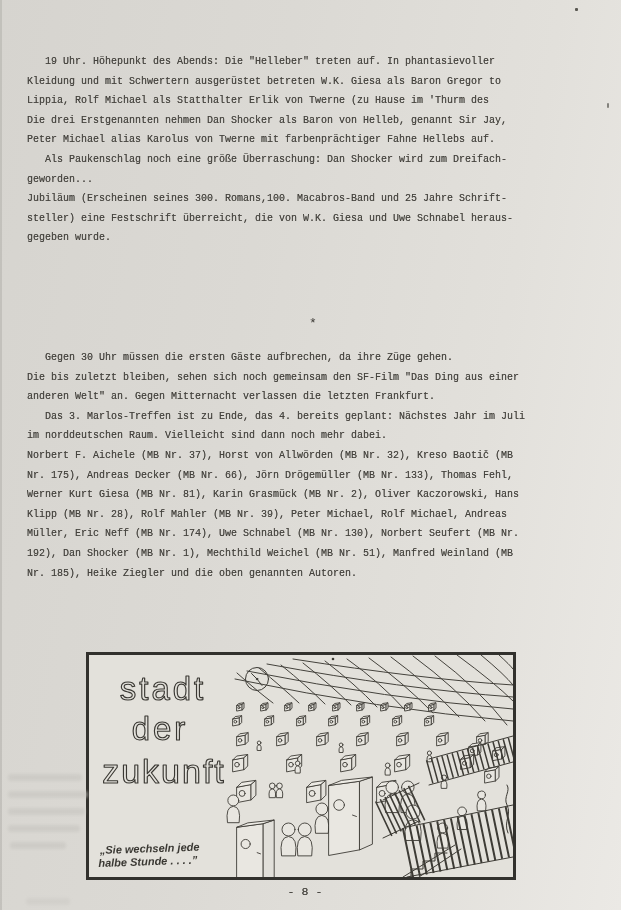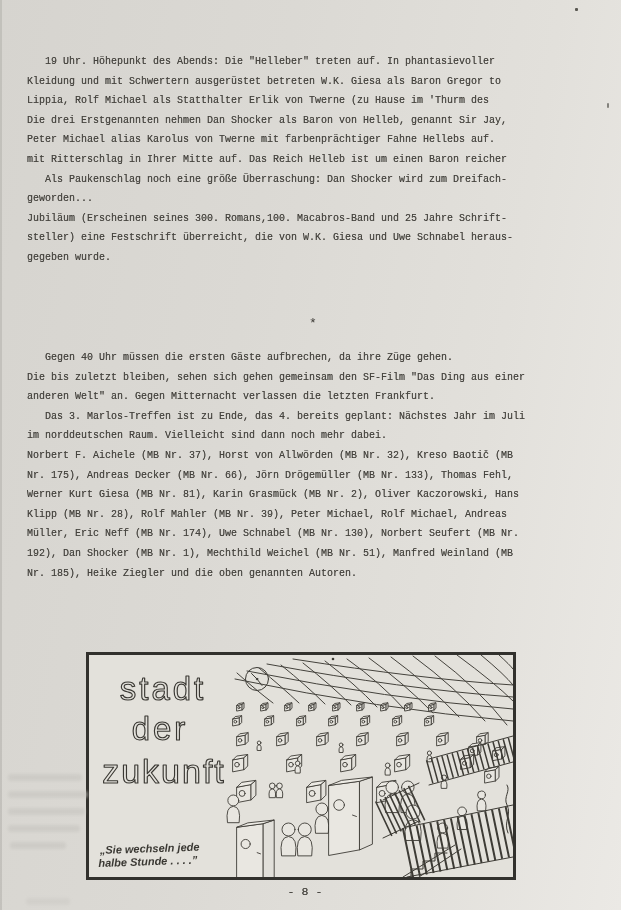--- a/index.html
+++ b/index.html
@@ -51,33 +51,32 @@
 
 <div class="sheet">
   <div class="page-edge"></div>
 
   <div class="textblock" style="top:52px;">
     <div class="tline">   19 Uhr. Höhepunkt des Abends: Die "Helleber" treten auf. In phantasievoller</div>
     <div class="tline">Kleidung und mit Schwertern ausgerüstet betreten W.K. Giesa als Baron Gregor to</div>
     <div class="tline">Lippia, Rolf Michael als Statthalter Erlik von Twerne (zu Hause im 'Thurm des</div>
     <div class="tline">Die drei Erstgenannten nehmen Dan Shocker als Baron von Helleb, genannt Sir Jay,</div>
     <div class="tline">Peter Michael alias Karolus von Twerne mit farbenprächtiger Fahne Hellebs auf.</div>
-    <div class="tline">mit Ritterschlag in Ihrer Mitte auf. Das Reich Helleb ist um einen Baron reicher</div>
     <div class="tline">   Als Paukenschlag noch eine größe Überraschung: Dan Shocker wird zum Dreifach-</div>
     <div class="tline">geworden...</div>
     <div class="tline">Jubiläum (Erscheinen seines 300. Romans,100. Macabros-Band und 25 Jahre Schrift-</div>
     <div class="tline">steller) eine Festschrift überreicht, die von W.K. Giesa und Uwe Schnabel heraus-</div>
     <div class="tline">gegeben wurde.</div>
   </div>
 
   <div class="separator">*</div>
 
   <div class="textblock" style="top:348px;">
-    <div class="tline">   Gegen 40 Uhr müssen die ersten Gäste aufbrechen, da ihre Züge gehen.</div>
-    <div class="tline">Die bis zuletzt bleiben, sehen sich gehen gemeinsam den SF-Film "Das Ding aus einer</div>
+    <div class="tline">   Gegen 30 Uhr müssen die ersten Gäste aufbrechen, da ihre Züge gehen.</div>
+    <div class="tline">Die bis zuletzt bleiben, sehen sich noch gemeinsam den SF-Film "Das Ding aus einer</div>
     <div class="tline">anderen Welt" an. Gegen Mitternacht verlassen die letzten Frankfurt.</div>
     <div class="tline">   Das 3. Marlos-Treffen ist zu Ende, das 4. bereits geplant: Nächstes Jahr im Juli</div>
     <div class="tline">im norddeutschen Raum. Vielleicht sind dann noch mehr dabei.</div>
     <div class="tline">Norbert F. Aichele (MB Nr. 37), Horst von Allwörden (MB Nr. 32), Kreso Baotič (MB</div>
     <div class="tline">Nr. 175), Andreas Decker (MB Nr. 66), Jörn Drögemüller (MB Nr. 133), Thomas Fehl,</div>
     <div class="tline">Werner Kurt Giesa (MB Nr. 81), Karin Grasmück (MB Nr. 2), Oliver Kaczorowski, Hans</div>
     <div class="tline">Klipp (MB Nr. 28), Rolf Mahler (MB Nr. 39), Peter Michael, Rolf Michael, Andreas</div>
     <div class="tline">Müller, Eric Neff (MB Nr. 174), Uwe Schnabel (MB Nr. 130), Norbert Seufert (MB Nr.</div>
     <div class="tline">192), Dan Shocker (MB Nr. 1), Mechthild Weichel (MB Nr. 51), Manfred Weinland (MB</div>
     <div class="tline">Nr. 185), Heike Ziegler und die oben genannten Autoren.</div>

